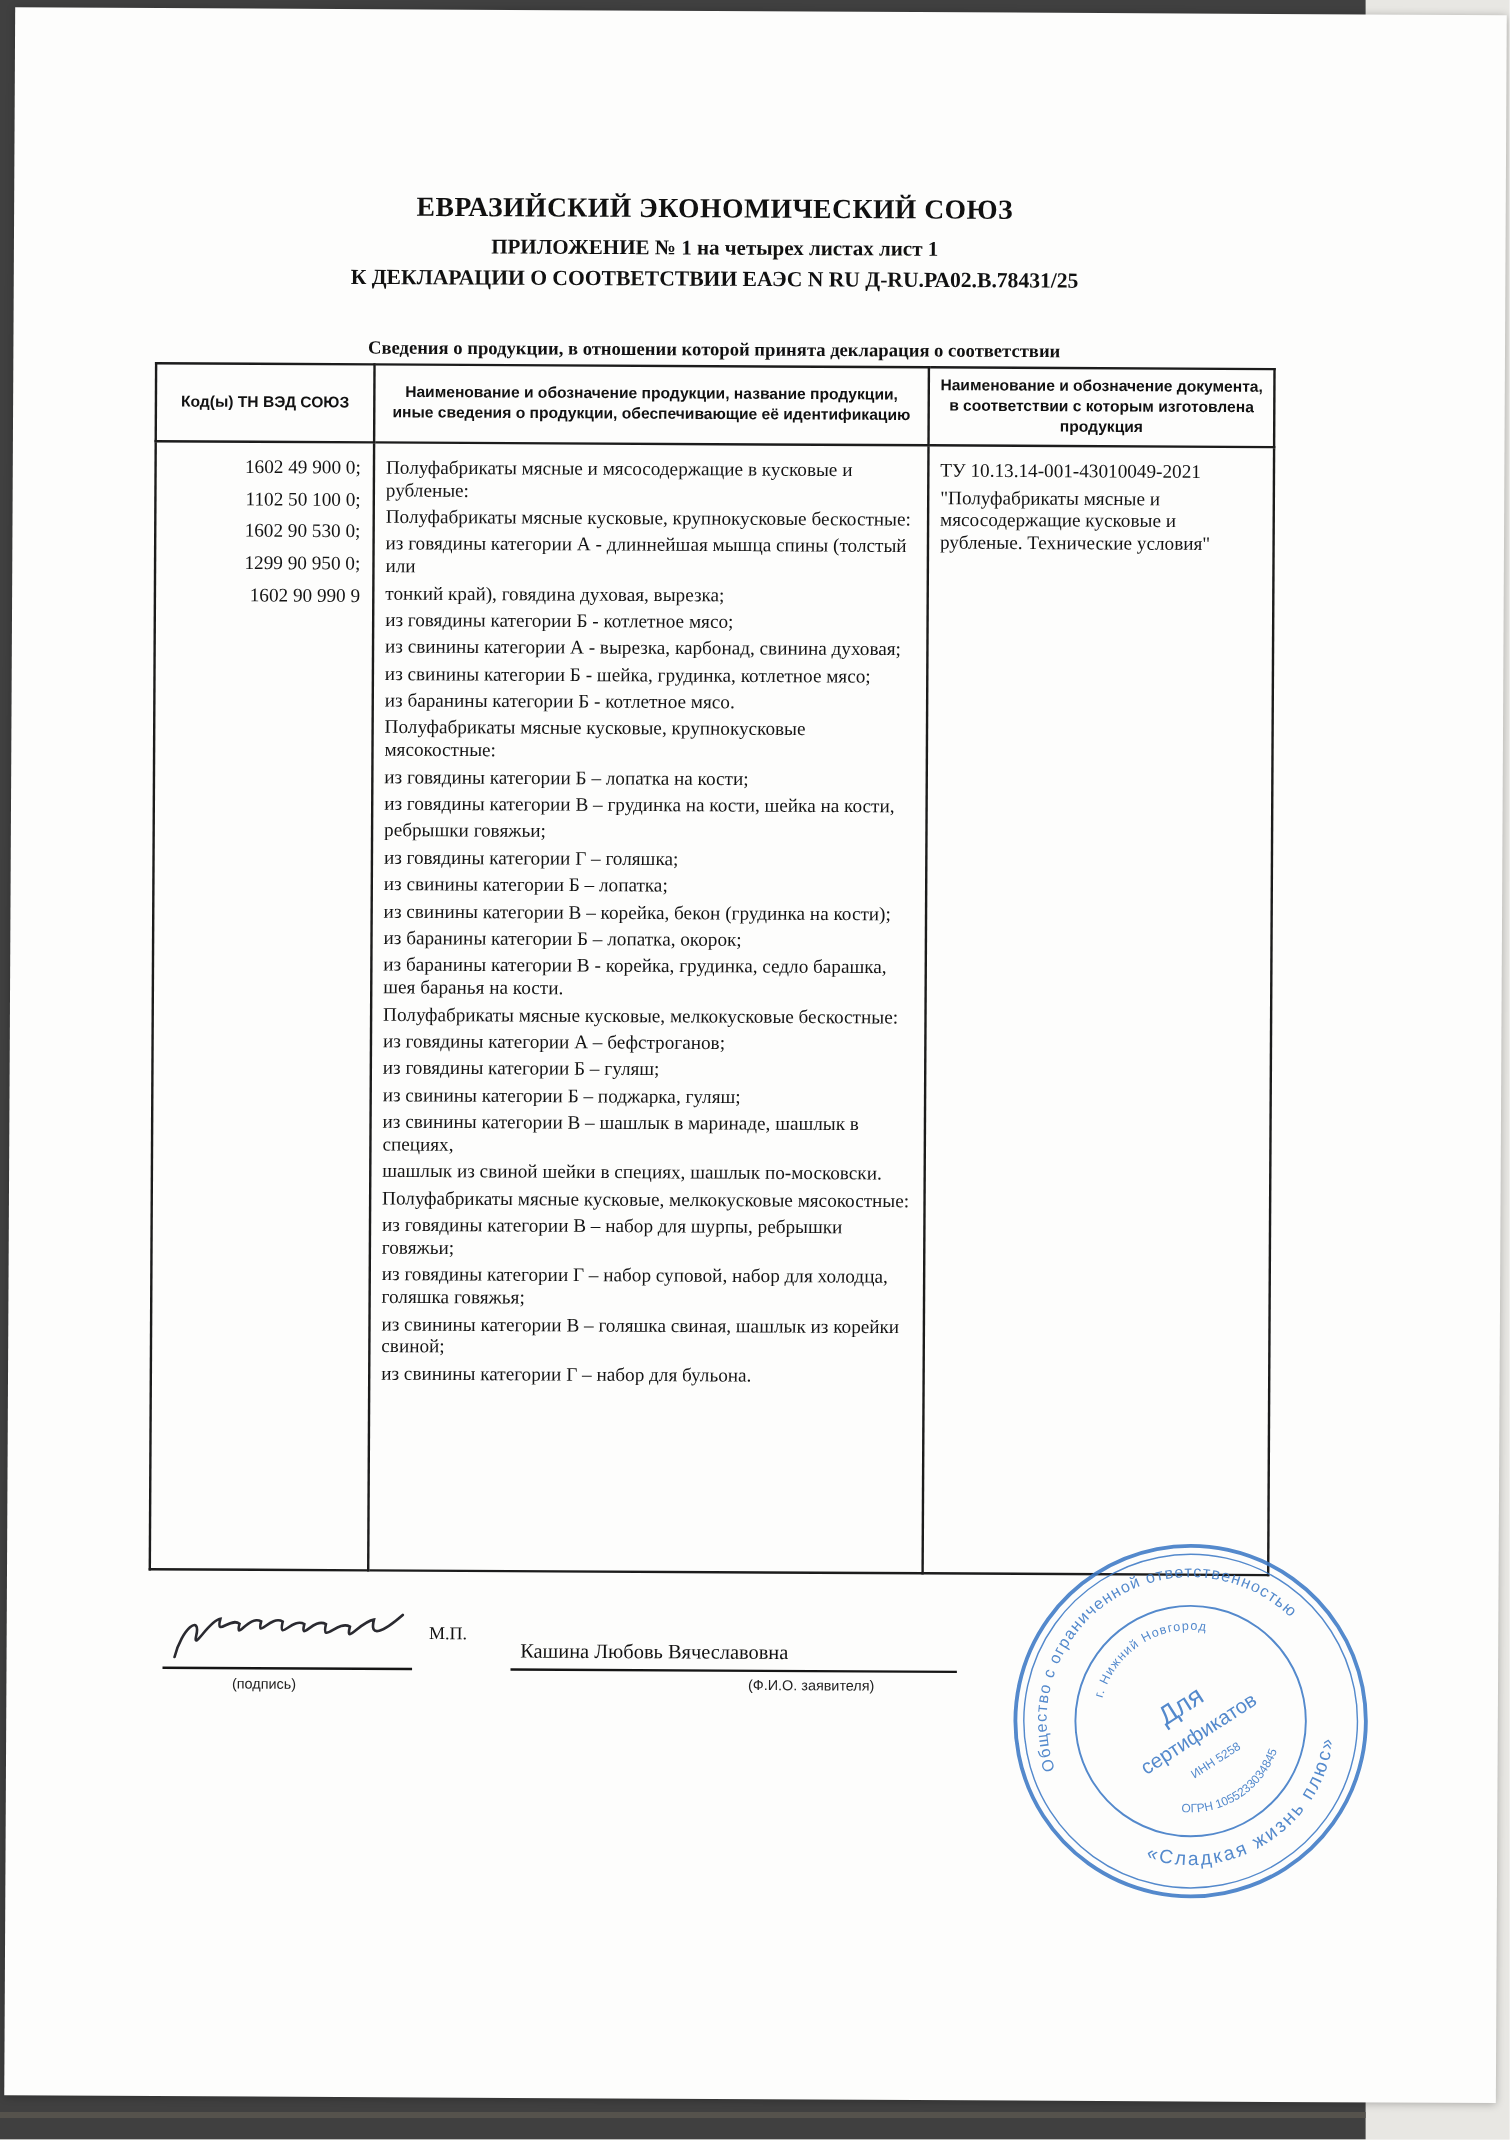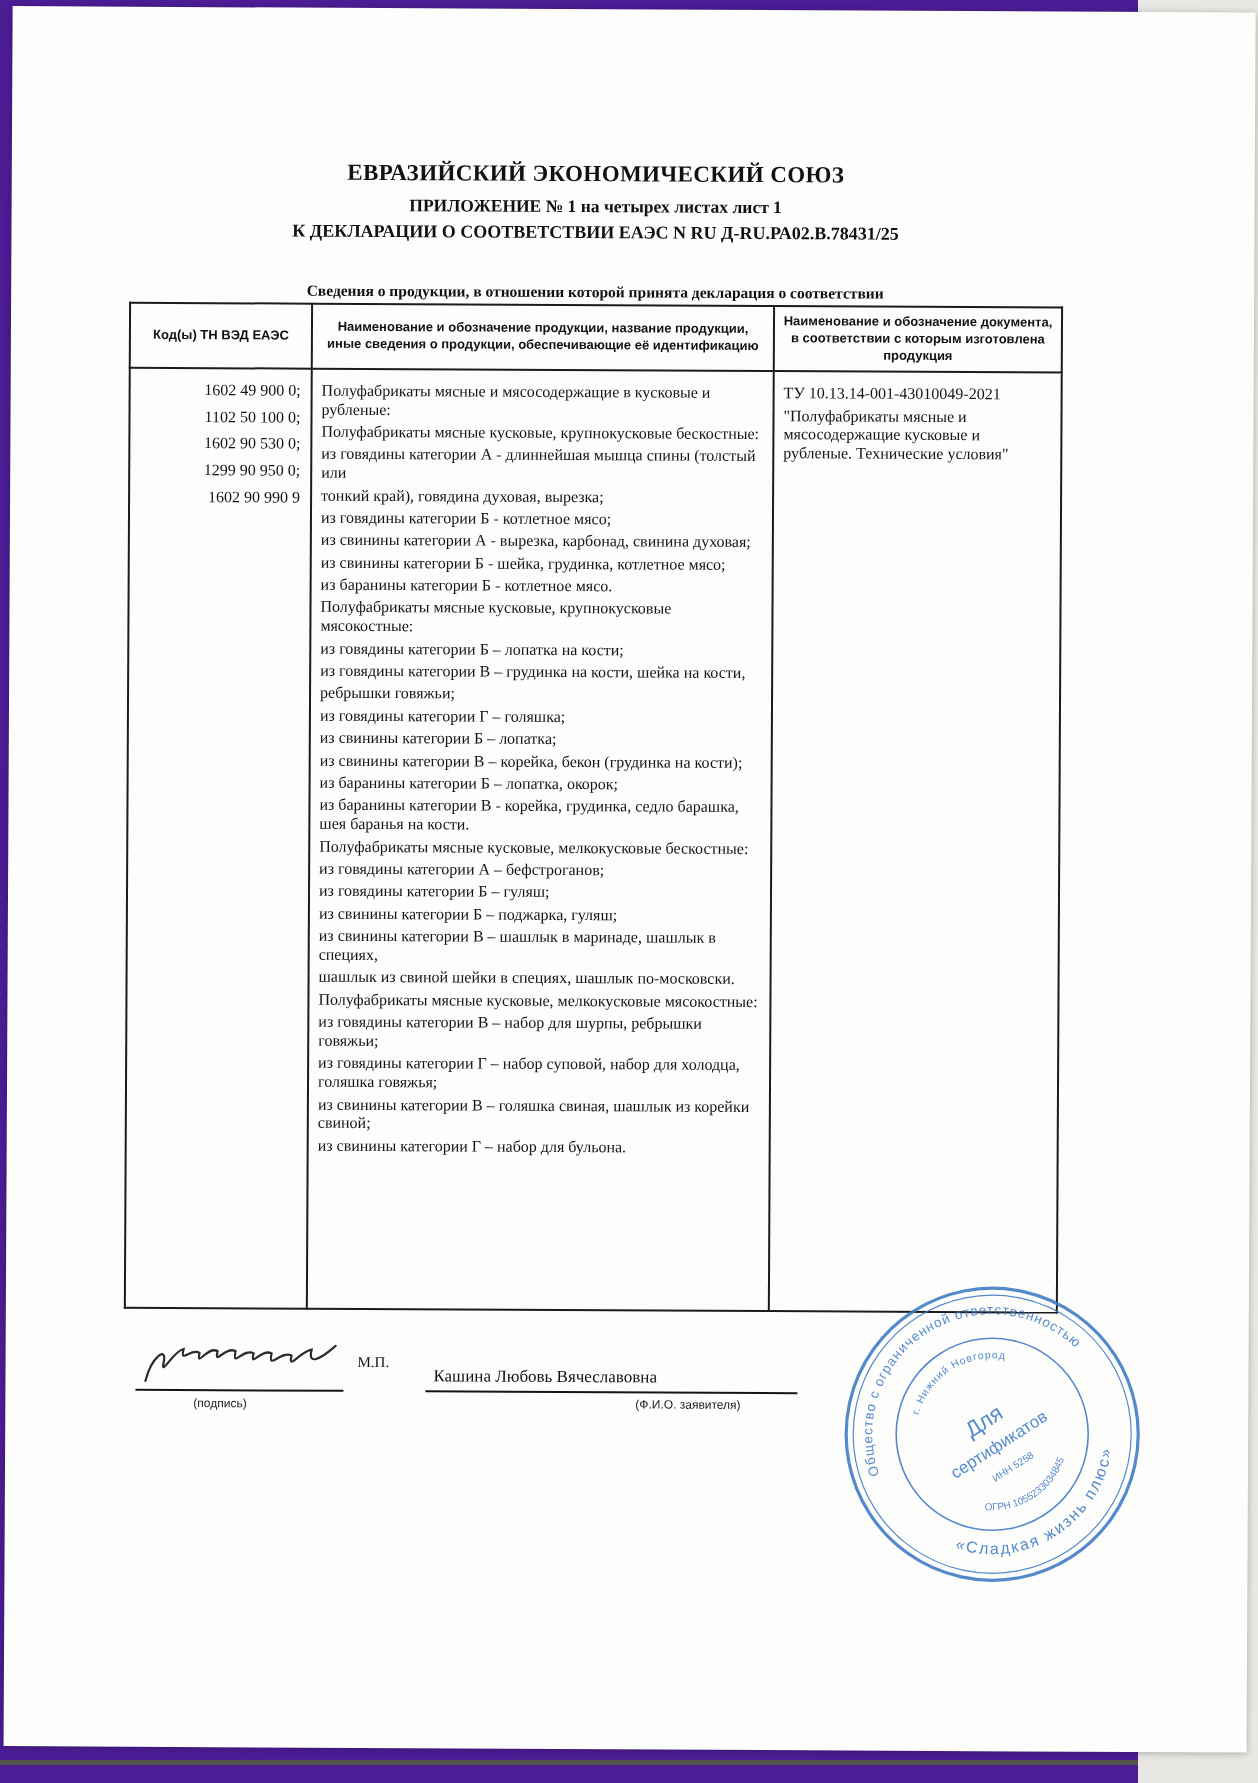--- a/index.html
+++ b/index.html
@@ -1,18 +1,18 @@
 <!DOCTYPE html>
 <html><head>
 <meta charset="utf-8">
 <style>
   * { margin:0; padding:0; box-sizing:border-box; }
   html,body { width:1258px; height:1783px; }
   body { background:#e8e7e3; font-family:"Liberation Serif", serif; overflow:hidden; }
-  .scan { position:relative; width:1138px; height:1783px; background:#4c1d95; }
+  .scan { position:relative; width:1138px; height:1783px; background:#404040; }
   .page {
     position:absolute; left:9px; top:10px; width:1243px; height:1740px;
     background:#fdfdfc; transform:rotate(0.3deg); transform-origin:60% 40%;
     box-shadow:0 1px 7px rgba(0,0,0,.28);
   }
   .bottom-edge { position:absolute; left:0; bottom:18px; width:100%; height:5px; background:#55524c; }
 
   .content { position:absolute; left:118px; top:152px; width:932px; }
   .title   { text-align:center; font-weight:bold; font-size:23px; letter-spacing:.4px; color:#111; }
   .sub1    { text-align:center; font-weight:bold; font-size:17.5px; margin-top:9px; color:#111; }
@@ -30,21 +30,21 @@
   .para { margin-bottom:3.5px; }
   .doc-cell .para { margin-bottom:4px; }
 
   .footer { position:absolute; left:130px; top:1330px; width:1000px; height:90px; }
   .sig-svg   { position:absolute; left:4px; top:0; }
   .sig-line  { position:absolute; left:0; top:52px; width:208px; border-top:2px solid #151515; }
   .sig-cap   { position:absolute; left:58px; top:59px; font-size:12px; font-family:"Liberation Sans", sans-serif; color:#222; }
   .mp        { position:absolute; left:222px; top:16px; font-size:15px; color:#111; }
   .name      { position:absolute; left:298px; top:28px; font-size:17px; color:#111; }
   .name-line { position:absolute; left:290px; top:52px; width:372px; border-top:2px solid #151515; }
-  .name-cap  { position:absolute; left:500px; top:58px; font-size:12px; font-family:"Liberation Sans", sans-serif; color:#222; }
+  .name-cap  { position:absolute; left:488px; top:58px; font-size:12px; font-family:"Liberation Sans", sans-serif; color:#222; }
 
   .stamp { position:absolute; left:822px; top:1258px; width:330px; height:330px;
            transform:rotate(-33deg); opacity:.88; }
   .stamp text, .stamp textPath { font-family:"Liberation Sans", sans-serif; }
 </style>
 </head>
 <body>
 
 <div class="scan">
   <div class="page">
@@ -56,21 +56,21 @@
       <div class="caption">Сведения о продукции, в отношении которой принята декларация о соответствии</div>
 
       <table>
         <colgroup>
           <col style="width:182px">
           <col style="width:462px">
           <col style="width:288px">
         </colgroup>
         <thead>
           <tr>
-            <th>Код(ы) ТН ВЭД ЕАЭС</th>
+            <th>Код(ы) ТН ВЭД СОЮЗ</th>
             <th>Наименование и обозначение продукции, название продукции, иные сведения о продукции, обеспечивающие её идентификацию</th>
             <th>Наименование и обозначение документа, в соответствии с которым изготовлена продукция</th>
           </tr>
         </thead>
         <tbody>
           <tr>
             <td class="codes">
 
             <div>1602 49 900 0;</div>
                 <div>1102 50 100 0;</div>

